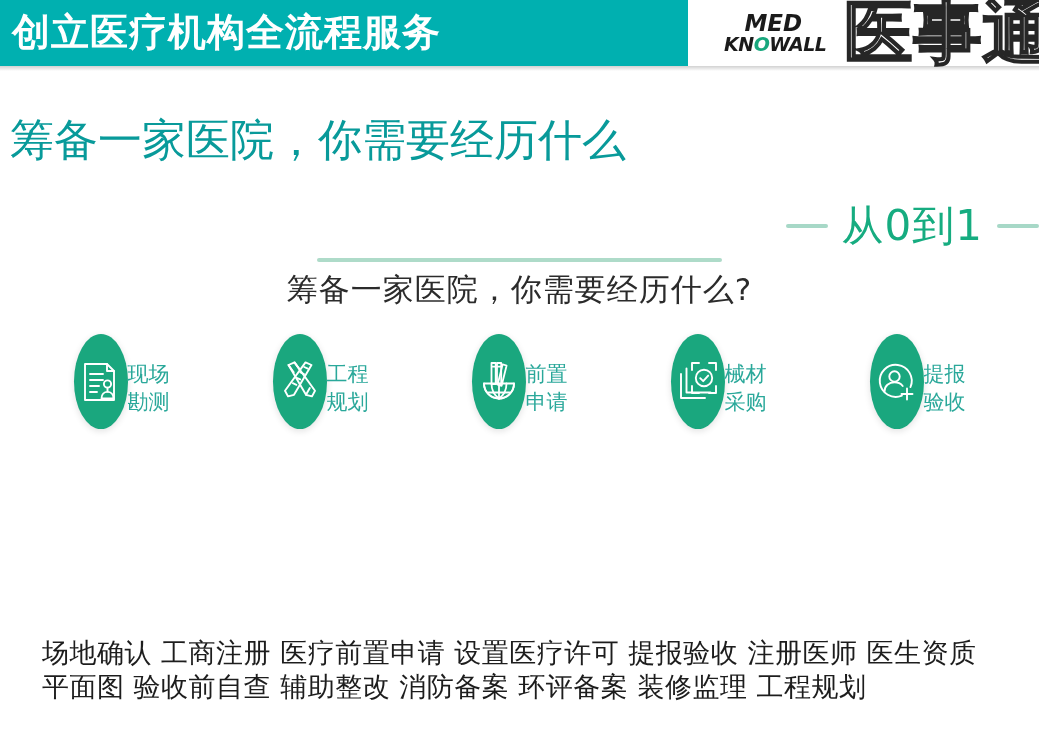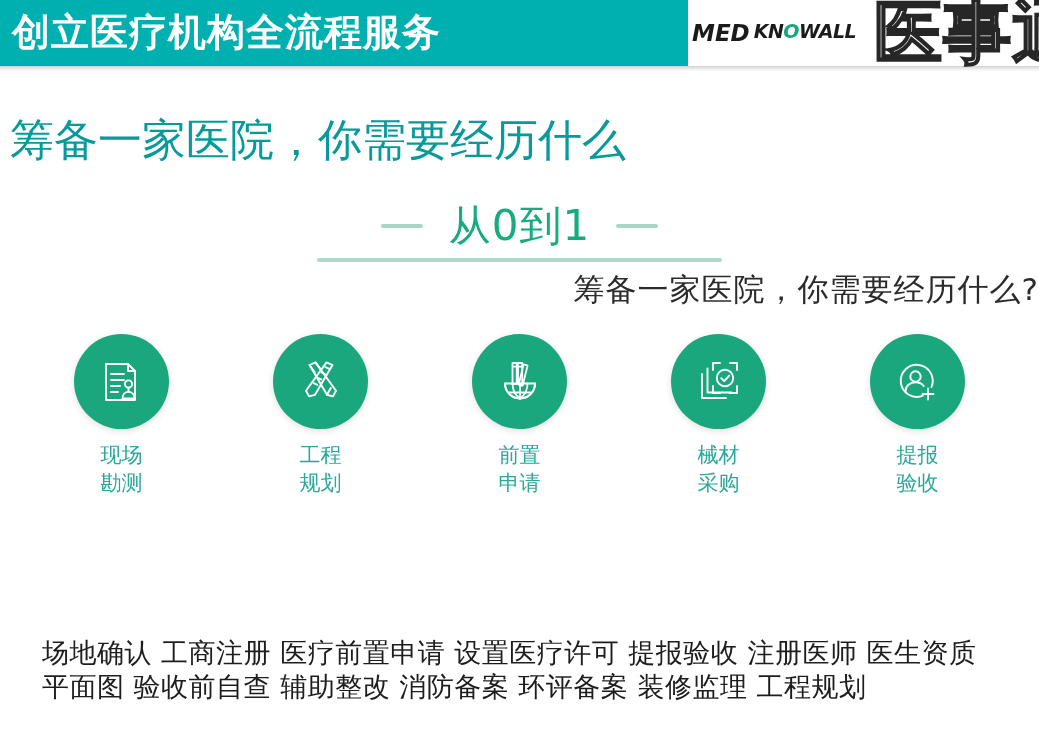--- a/index.html
+++ b/index.html
@@ -56,28 +56,29 @@
     position: absolute;
     left: 692px;
     top: 0px;
     width: 347px;
     height: 66px;
     display: flex;
     align-items: center;
   }
   .logo-word {
     display: flex;
-    flex-direction: row;
-    align-items: flex-start;
+    flex-direction: column;
+    align-items: center;
     justify-content: center;
     font-style: italic;
     font-weight: bold;
     color: #1b1b1b;
     line-height: 1.0;
     padding-right: 6px;
+    margin-left: 32px;
   }
   .logo-med {
     font-size: 23px;
     letter-spacing: 0px;
     padding-right: 4px;
   }
   .logo-knowall {
     font-size: 19px;
     letter-spacing: -0.5px;
     white-space: nowrap;
@@ -113,22 +114,22 @@
   
   .hero {
     position: absolute;
     left: 0;
     top: 200px;
     width: 1039px;
   }
   .hero-badge {
     display: flex;
     align-items: center;
-    justify-content: center;
-    gap: 26px;
+    justify-content: flex-end;
+    gap: 14px;
     height: 52px;
   }
   .hero-dash {
     width: 42px;
     height: 4px;
     background: #a7d8c7;
     border-radius: 2px;
   }
   .hero-badge-text {
     font-size: 42px;
@@ -140,42 +141,42 @@
   }
   .hero-rule {
     width: 405px;
     height: 4px;
     background: #aedbc9;
     margin: 6px auto 0 auto;
     border-radius: 2px;
   }
   .hero-subtitle {
     margin-top: 7px;
-    text-align: right;
+    text-align: center;
     font-size: 31px;
     line-height: 40px;
     color: #2b2b2b;
     letter-spacing: 1px;
     white-space: nowrap;
   }
 
   
   .steps {
     position: absolute;
     left: 0;
     top: 334px;
     width: 1039px;
     display: flex;
     justify-content: center;
     gap: 103px;
   }
   .step {
     width: 96px;
     display: flex;
-    flex-direction: column;
+    flex-direction: row;
     align-items: center;
   }
   .step-circle {
     width: 95px;
     height: 95px;
     border-radius: 50%;
     background: #1aa77e;
     box-shadow: 0 2px 7px rgba(0,0,0,0.12);
     display: flex;
     align-items: center;

